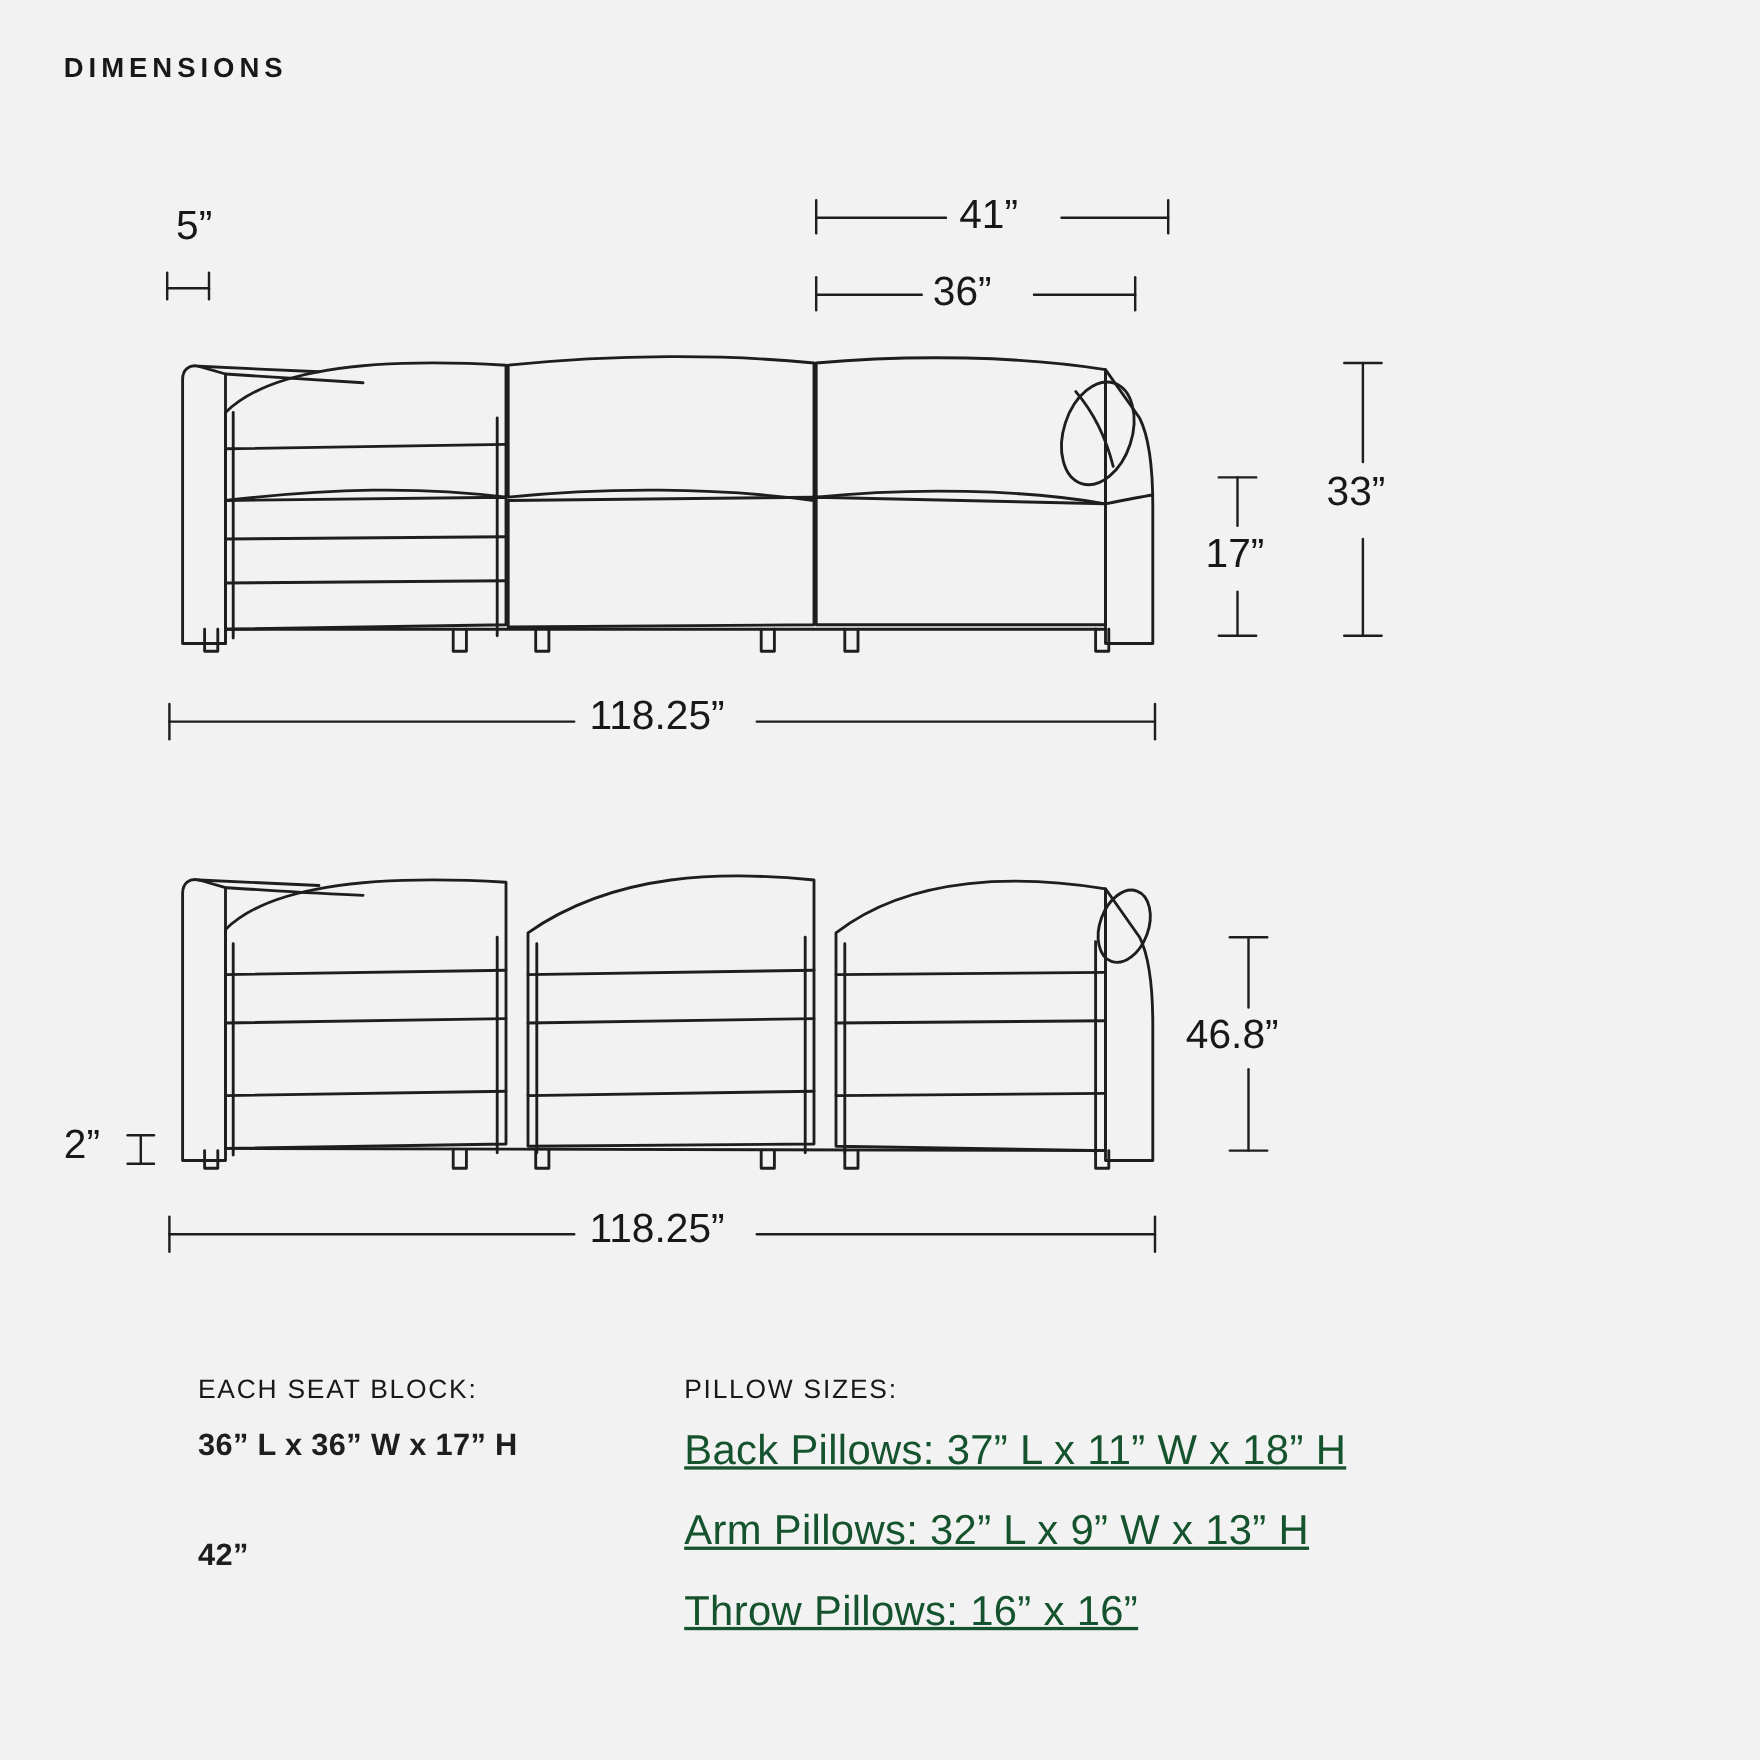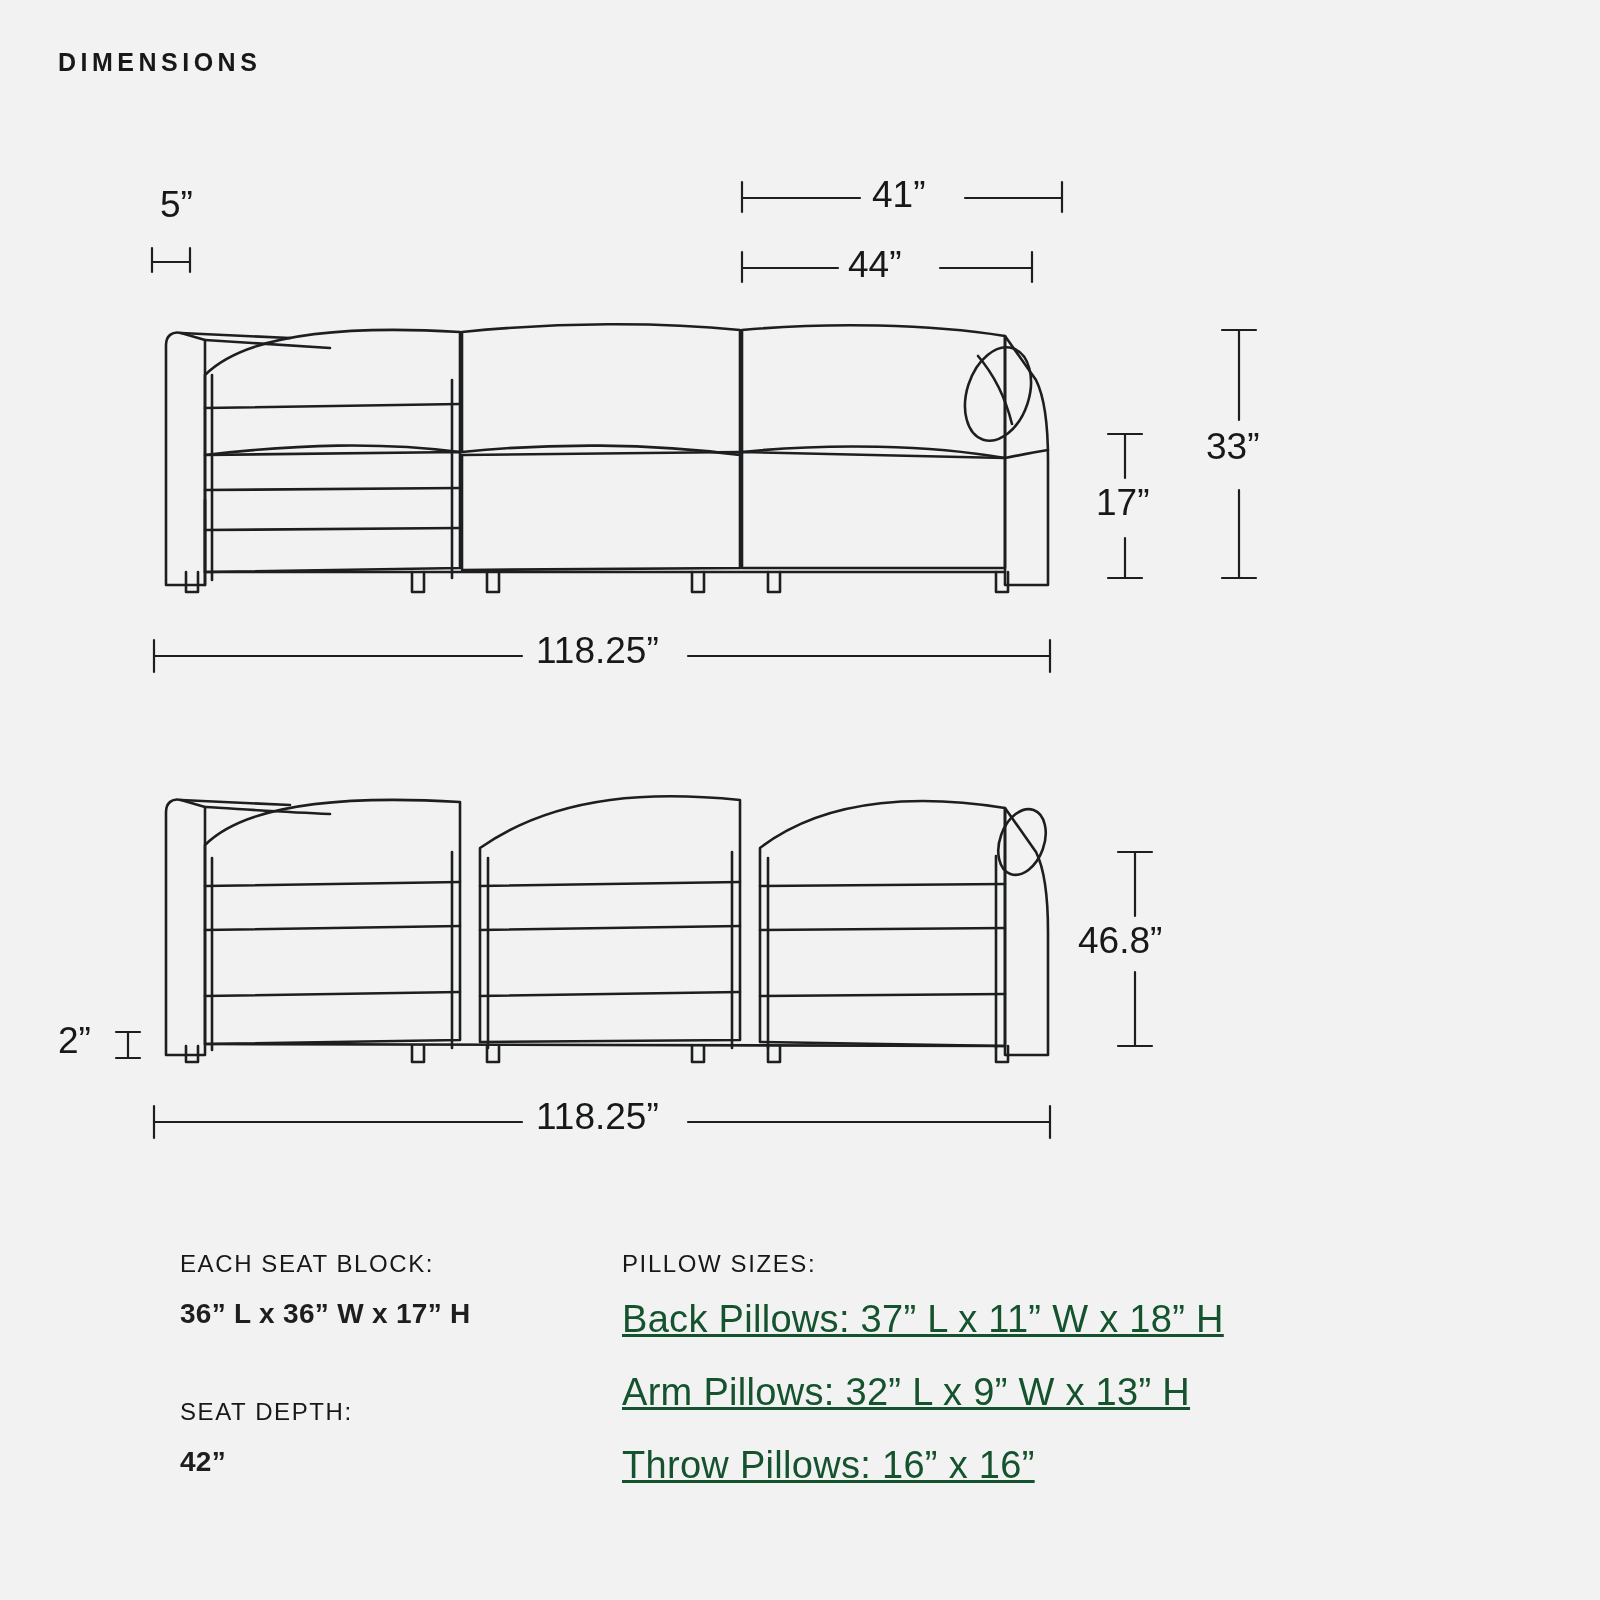--- a/index.html
+++ b/index.html
@@ -213,35 +213,34 @@
         <path d="M154 1106 L154 1138"></path>
         <path d="M1050 1106 L1050 1138"></path>
         <path d="M154 1122 L522 1122"></path>
         <path d="M688 1122 L1050 1122"></path>
       </g>
     </g>
   </svg>
 
   <div class="dimlabel" style="left:160px; top:184px;">5”</div>
   <div class="dimlabel" style="left:872px; top:174px;text-align:center;">41”</div>
-  <div class="dimlabel" style="left:848px; top:244px;">44”</div>
+  <div class="dimlabel" style="left:848px; top:244px;">36”</div>
   <div class="dimlabel" style="left:1206px; top:426px;">33”</div>
   <div class="dimlabel" style="left:1096px; top:482px;">17”</div>
   <div class="dimlabel" style="left:536px; top:630px;">118.25”</div>
 
   <div class="dimlabel" style="left:1078px; top:920px;">46.8”</div>
   <div class="dimlabel" style="left:58px; top:1020px;">2”</div>
   <div class="dimlabel" style="left:536px; top:1096px;">118.25”</div>
 
   <div class="specs">
     <div class="spec-col left">
       <div class="spec-head">EACH SEAT BLOCK:</div>
       <div class="spec-val">36” L x 36” W x 17” H</div>
       <div class="spec-block-gap"></div>
-      <div class="spec-head">SEAT DEPTH:</div>
       <div class="spec-val">42”</div>
     </div>
 
     <div class="spec-col right">
       <div class="spec-head">PILLOW SIZES:</div>
       <div class="spec-line">Back Pillows: 37” L x 11” W x 18” H</div>
       <div class="spec-line">Arm Pillows: 32” L x 9” W x 13” H</div>
       <div class="spec-line">Throw Pillows: 16” x 16”</div>
     </div>
   </div>

